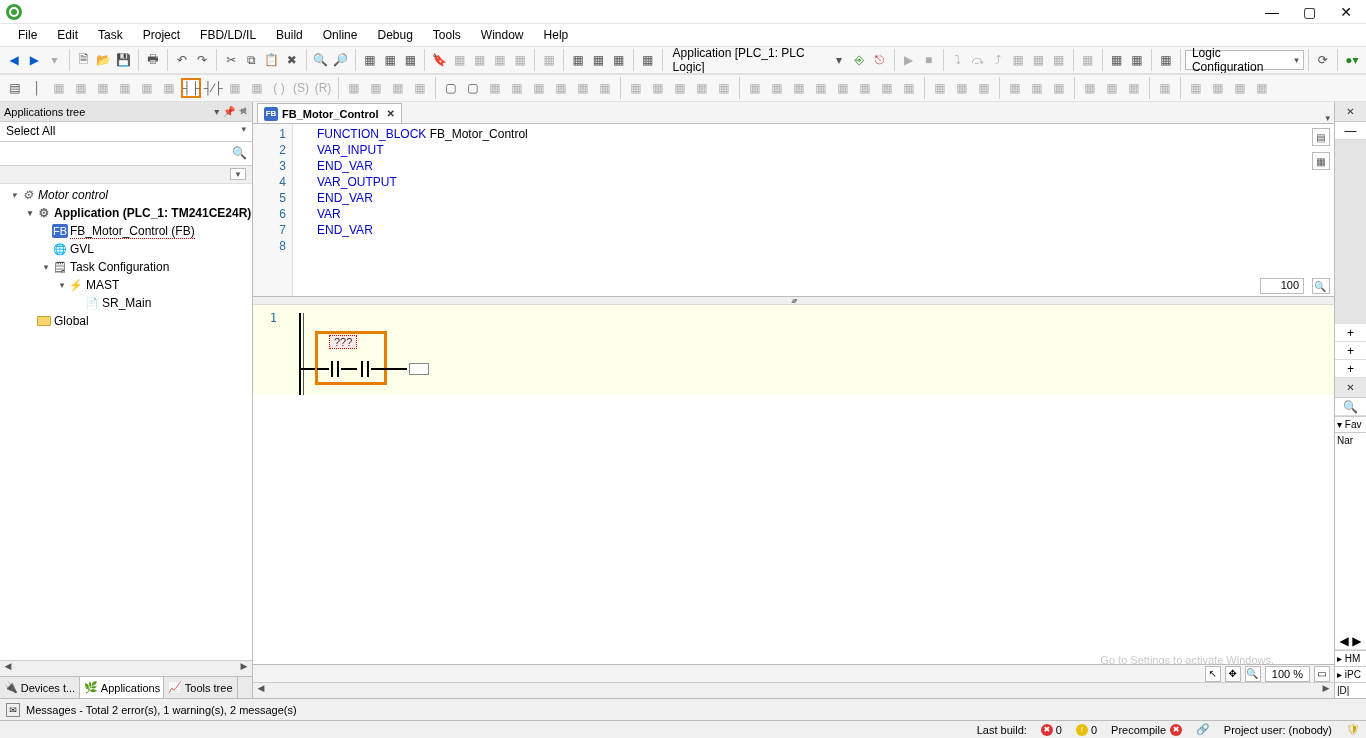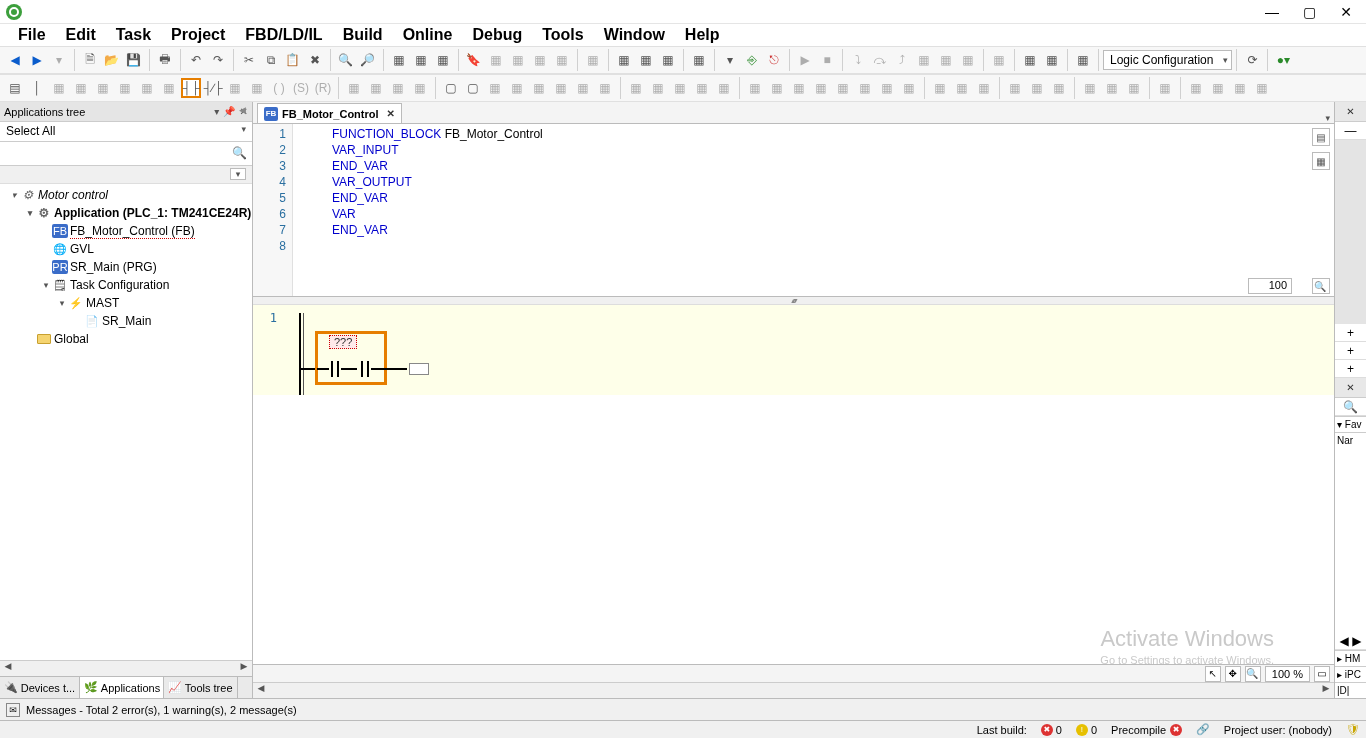--- a/index.html
+++ b/index.html
@@ -8,21 +8,21 @@
 
 .titlebar { height: 24px; display: flex; align-items: center; padding: 0 6px; background: #fff; border-bottom: 1px solid #e5e5e5; }
 .titlebar .app-icon { width: 16px; height: 16px; background: #3c9f3c; border-radius: 50%; margin-right: 6px; position: relative; }
 .titlebar .app-icon::after { content: ""; position: absolute; inset: 3px; border: 2px solid #fff; border-radius: 50%; }
 .titlebar .title { font-size: 12px; }
 .titlebar .win-controls { margin-left: auto; display: flex; gap: 24px; padding-right: 8px; font-size: 14px; font-family: "Segoe UI Symbol"; color: #000; }
 .titlebar .win-controls span { cursor: default; }
 
 
 .menubar { height: 22px; display: flex; align-items: center; padding: 0 8px; gap: 0; background: #fff; }
-.menubar .menu-item { padding: 1px 10px; font-size: 16px; font-weight: bold; }
+.menubar .menu-item { padding: 1px 10px; font-size: 12px; }
 
 
 .toolbar { display: flex; align-items: center; height: 28px; background: #f7f7f7; border-top: 1px solid #e0e0e0; border-bottom: 1px solid #e0e0e0; padding: 0 4px; overflow: hidden; }
 .tb-sep { width: 1px; height: 22px; background: #d0d0d0; margin: 0 4px; }
 .tb-btn { width: 20px; height: 20px; margin: 0 1px; display: inline-flex; align-items: center; justify-content: center; color: #555; font-size: 12px; border: 1px solid transparent; }
 .tb-btn.active { border: 2px solid #e67e00; background: #fff; }
 .tb-text { padding: 0 6px; font-size: 12px; }
 .tb-combo { border: 1px solid #bbb; background: #fff; height: 20px; padding: 0 18px 0 6px; font-size: 12px; position: relative; display: inline-flex; align-items: center; }
 .tb-combo::after { content: "▾"; position: absolute; right: 4px; font-size: 9px; color: #555; }
 .tb-btn.disabled { opacity: .45; }
@@ -66,24 +66,24 @@
 .editor-tabs { height: 22px; background: #f4f4f4; display: flex; align-items: flex-end; border-bottom: 1px solid #bbb; padding-left: 4px; position: relative; }
 .editor-tabs .etab { background: #fff; border: 1px solid #bbb; border-bottom: none; padding: 2px 6px; font-size: 11px; font-weight: bold; display: flex; align-items: center; gap: 4px; height: 20px; }
 .editor-tabs .etab .eicon { width: 14px; height: 14px; background: #3a6cc8; color: #fff; font-size: 8px; display: inline-flex; align-items: center; justify-content: center; border-radius: 2px; }
 .editor-tabs .etab .close { font-size: 10px; color: #333; margin-left: 4px; }
 .editor-tabs .etab-scroll { position: absolute; left: -14px; top: 3px; font-size: 9px; color: #888; }
 
 .code-area { height: 173px; display: flex; background: #fff; border-bottom: 1px solid #bbb; position: relative; }
 .gutter { width: 40px; background: #f7f7f7; border-right: 1px solid #e0e0e0; text-align: right; padding-right: 6px; font-family: Consolas, monospace; font-size: 12px; color: #2a6fa0; padding-top: 2px; line-height: 16px; }
 .gutter .ln { display: block; }
 .code { flex: 1; font-family: Consolas, monospace; font-size: 12px; padding: 2px 8px 2px 24px; line-height: 16px; white-space: pre; }
-.kw { color: #0000cc; margin-left: 15px; }
+.kw { color: #0000cc; }
 .code-icons { position: absolute; right: 4px; top: 4px; display: flex; flex-direction: column; gap: 6px; }
 .code-icons .ci { width: 18px; height: 18px; border: 1px solid #bbb; background: #fff; font-size: 10px; display: flex; align-items: center; justify-content: center; color: #555; }
-.code-footer { position: absolute; right: 4px; bottom: 2px; display: flex; align-items: center; gap: 20px; }
+.code-footer { position: absolute; right: 4px; bottom: 2px; display: flex; align-items: center; gap: 8px; }
 .code-footer .val { border: 1px solid #bbb; background: #fff; width: 44px; text-align: right; padding: 0 4px; font-size: 11px; height: 16px; }
 .code-footer .ci { width: 18px; height: 16px; border: 1px solid #bbb; background: #fff; font-size: 10px; display: flex; align-items: center; justify-content: center; }
 
 .splitter-grip { height: 8px; background: #f0f0f0; border-bottom: 1px solid #ddd; display: flex; justify-content: center; align-items: center; font-size: 8px; color: #888; letter-spacing: -2px; }
 
 .ladder-area { flex: 1; background: #feffe9; position: relative; overflow: hidden; }
 .ladder-gutter { position: absolute; left: 0; top: 0; width: 28px; text-align: right; padding-right: 4px; font-family: Consolas, monospace; font-size: 12px; color: #2a6fa0; padding-top: 6px; }
 .ladder-rail { position: absolute; left: 46px; top: 8px; bottom: 8px; width: 2px; background: #000; }
 .ladder-rail.thin { left: 50px; width: 1px; background: #555; }
 .ladder-contact-box { position: absolute; left: 62px; top: 26px; width: 72px; height: 54px; border: 3px solid #e67e00; background: #feffe9; }
@@ -181,20 +181,21 @@
   <div class="tb-btn disabled">▦</div>
   <div class="tb-sep"></div>
   <div class="tb-btn disabled">▦</div>
   <div class="tb-sep"></div>
   <div class="tb-btn">▦</div>
   <div class="tb-btn">▦</div>
   <div class="tb-btn">▦</div>
   <div class="tb-sep"></div>
   <div class="tb-btn">▦</div>
   <div class="tb-sep"></div>
+  <div class="tb-text">Application [PLC_1: PLC Logic]</div>
   <div class="tb-btn">▾</div>
   <div class="tb-btn" style="color:#2a8a2a">⎆</div>
   <div class="tb-btn" style="color:#c33">⎋</div>
   <div class="tb-sep"></div>
   <div class="tb-btn disabled">▶</div>
   <div class="tb-btn disabled">■</div>
   <div class="tb-sep"></div>
   <div class="tb-btn disabled">⤵</div>
   <div class="tb-btn disabled">⤼</div>
   <div class="tb-btn disabled">⤴</div>
@@ -312,25 +313,20 @@
       </div>
       <div class="tree-row depth-3">
         <span class="twist"></span>
           <span class="ticon block-icon">FB</span>
         <span class="label-underline">FB_Motor_Control (FB)</span>
       </div>
       <div class="tree-row depth-3">
         <span class="twist"></span>
           <span class="ticon globe-icon"></span>
         <span>GVL</span>
-      </div>
-      <div class="tree-row depth-3">
-        <span class="twist"></span>
-          <span class="ticon block-icon">PR</span>
-        <span>SR_Main (PRG)</span>
       </div>
       <div class="tree-row depth-3">
         <span class="twist">▾</span>
           <span class="ticon">🗒</span>
         <span>Task Configuration</span>
       </div>
       <div class="tree-row depth-4">
         <span class="twist">▾</span>
           <span class="ticon">⚡</span>
         <span>MAST</span>
@@ -423,21 +419,20 @@
         </div>
       <div class="contact-sym two">
           <span class="leg"></span>
           <span class="leg"></span>
         </div>
       <div class="ladder-line-seg" style="left:64px; width:12px;"></div>
       <div class="ladder-line-seg" style="left:88px; width:16px;"></div>
       <div class="ladder-line-seg" style="left:118px; width:36px;"></div>
       <div class="ladder-end-box"></div>
       <div class="ladder-bottom-white"></div>
-      <div style="position:absolute; right:60px; bottom:12px; color:#c9c9c9; font-size:22px; pointer-events:none;">Activate Windows</div>
       <div style="position:absolute; right:60px; bottom:-2px; color:#c9c9c9; font-size:11px; pointer-events:none;">Go to Settings to activate Windows.</div>
     </div>
 
     <div class="editor-bottom">
       <div class="zicon">↖</div>
       <div class="zicon">✥</div>
       <div class="zicon">🔍</div>
       <div class="zoom-box">100 %</div>
       <div class="zicon">▭</div>
     </div>

